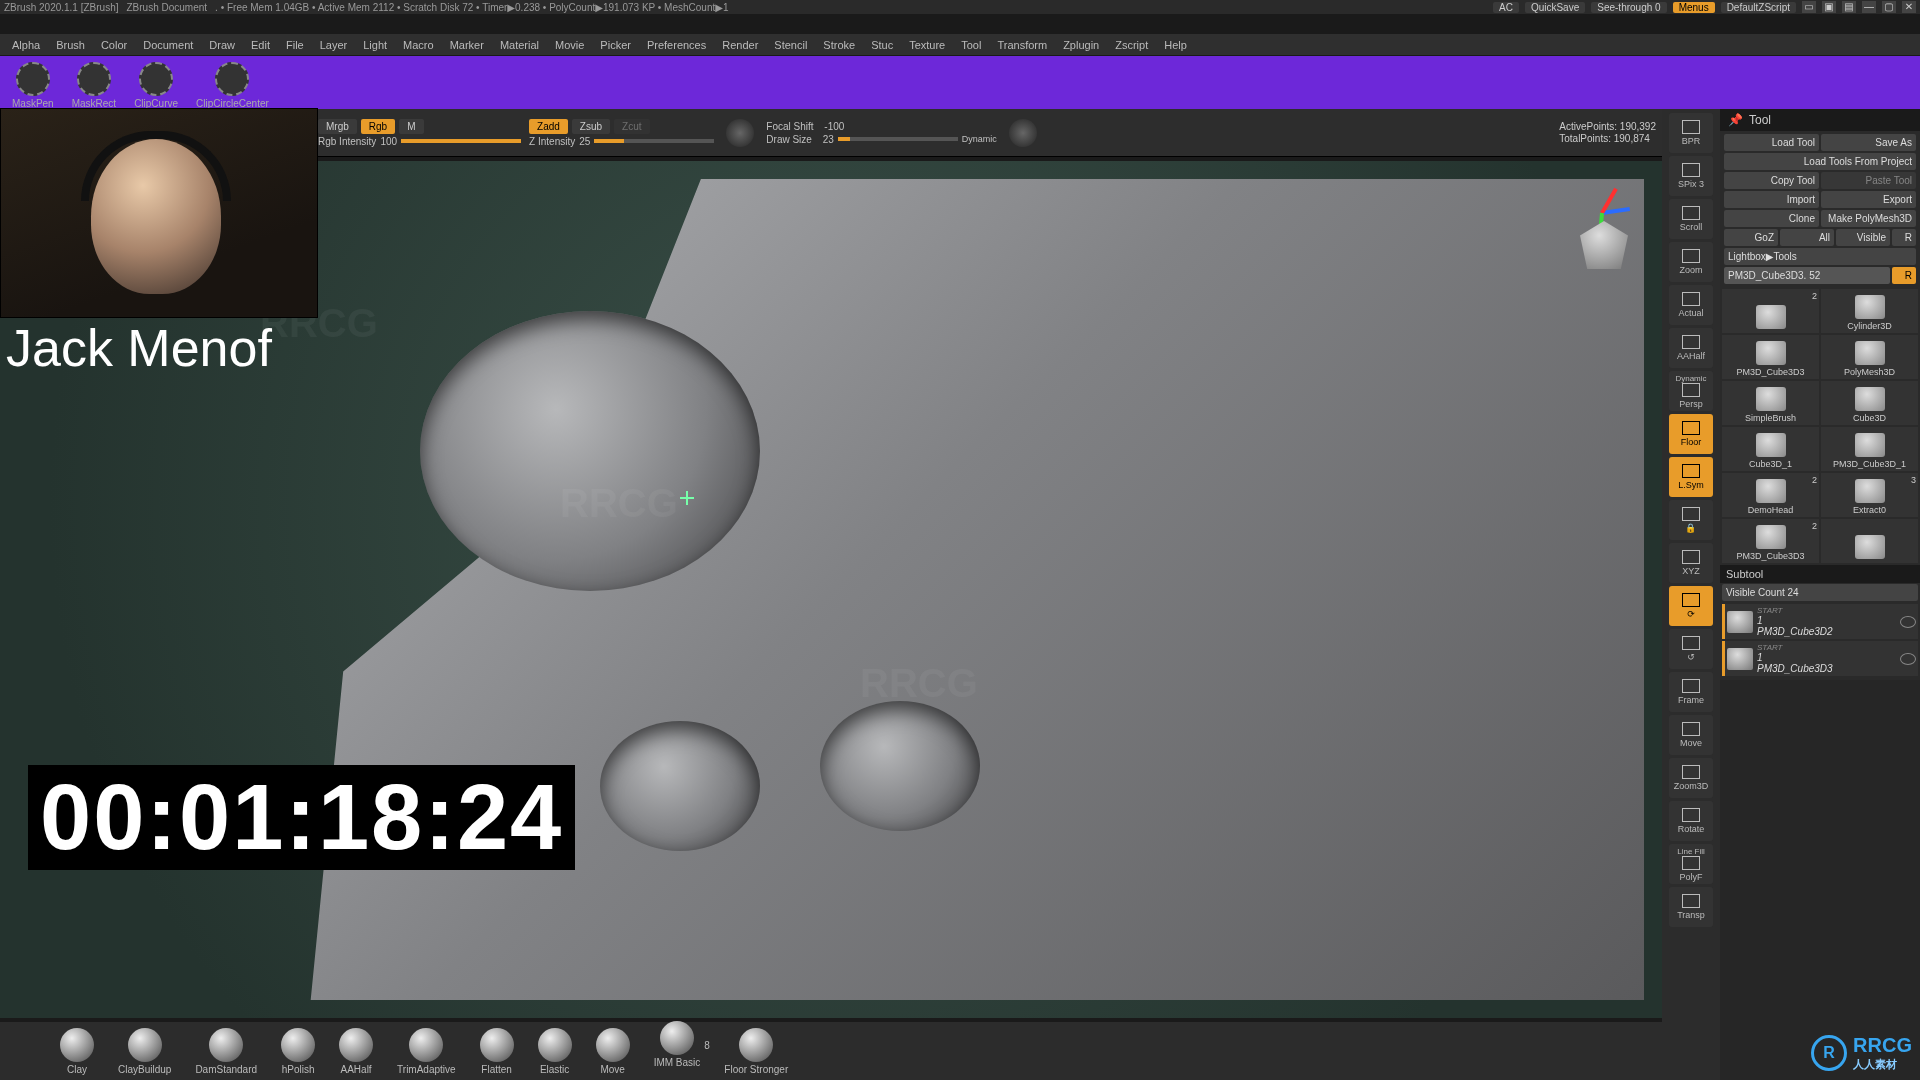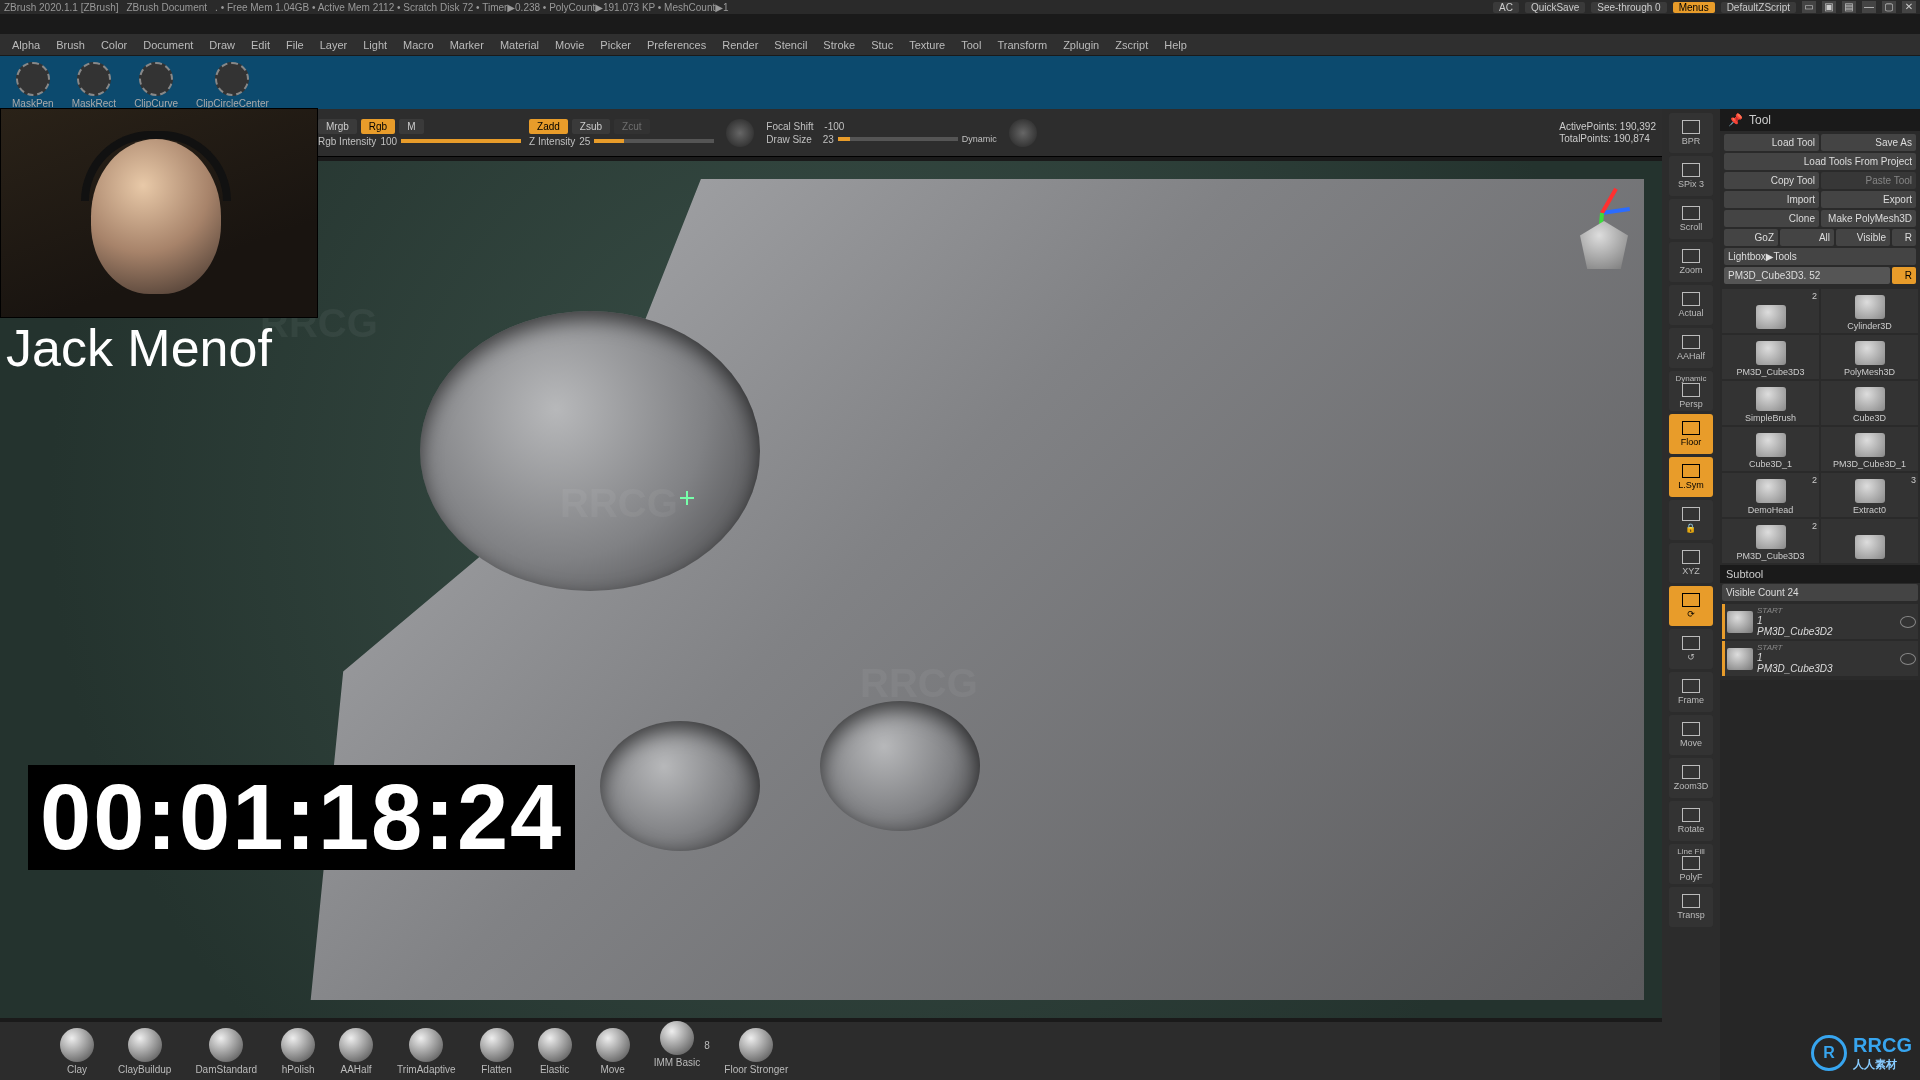--- a/index.html
+++ b/index.html
@@ -17,21 +17,21 @@
   #topbar .right{margin-left:auto;display:flex;gap:6px;align-items:center;}
   #topbar .chip{background:#3a3a3a;padding:0 6px;border-radius:2px;color:#ccc;}
   #topbar .chip.orange{background:var(--orange);color:#000;}
   #topbar .winbtn{width:14px;height:12px;background:#444;text-align:center;line-height:12px;color:#ccc;font-size:10px;}
 
   
   #menubar{height:22px;display:flex;align-items:center;padding:0 4px;background:#2f2f2f;border-bottom:1px solid #1a1a1a;margin-top:20px;}
   #menubar .mitem{padding:2px 8px;color:#bbb;font-size:11px;cursor:pointer;}
 
   
-  #shelf{height:55px;display:flex;align-items:flex-end;gap:18px;padding:2px 12px;background:#0c4a6e;}
+  #shelf{height:55px;display:flex;align-items:flex-end;gap:18px;padding:2px 12px;background:#6d28d9;}
   .shelf-item{display:flex;flex-direction:column;align-items:center;gap:2px;font-size:10px;color:#aaa;}
   .shelf-icon{width:38px;height:38px;background:radial-gradient(circle at 30% 30%,#888,#444);border-radius:4px;}
   .shelf-icon.lasso{border-radius:50%;border:2px dashed #888;background:#333;width:34px;height:34px;}
 
   
   #coords{height:18px;padding:0 6px;font-size:10px;color:#aaa;background:#14532d;}
 
   
   #main{position:absolute;top:109px;left:0;right:0;bottom:0;display:flex;}
   #left{width:120px;background:#2c2c2c;padding:6px 4px;display:flex;flex-direction:column;gap:4px;}

